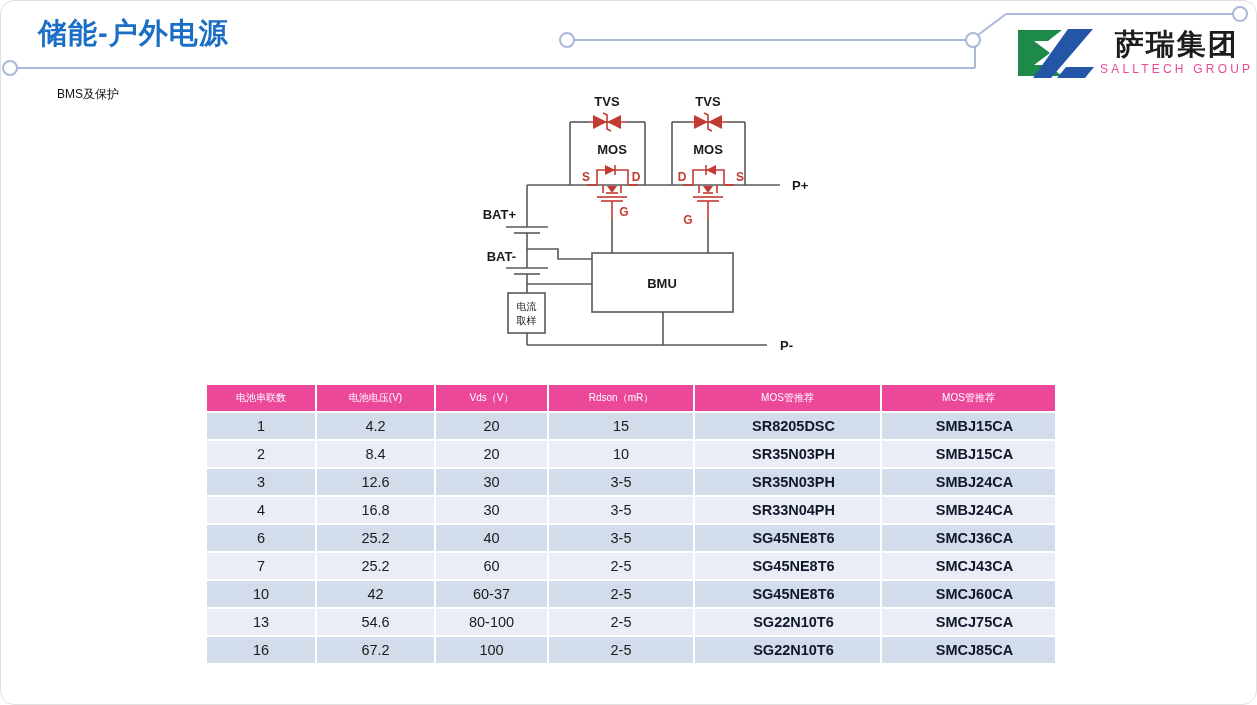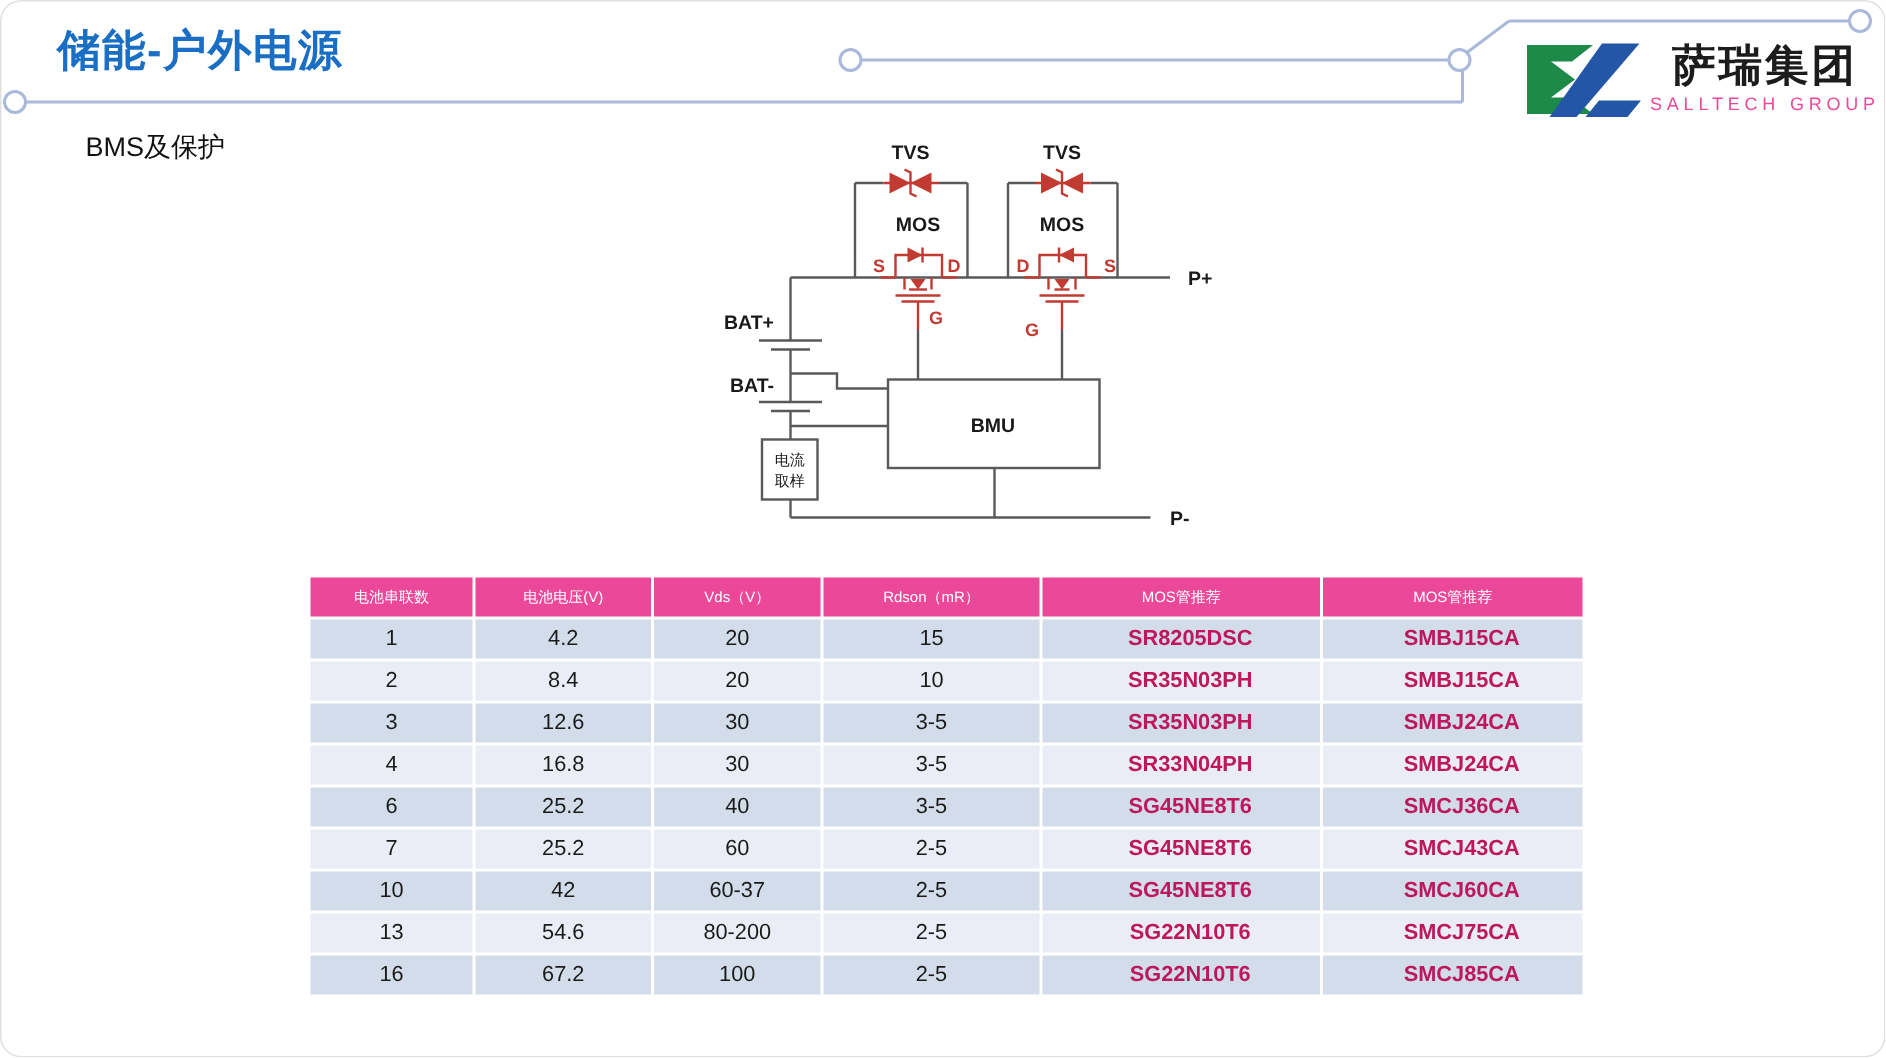--- a/index.html
+++ b/index.html
@@ -1,21 +1,21 @@
 <!DOCTYPE html>
 <html><head>
 <meta charset="utf-8">
 <style>
   html,body{margin:0;padding:0;background:#ffffff;}
   body{font-family:"Liberation Sans","DejaVu Sans",sans-serif;}
   .slide{position:relative;width:1257px;height:705px;background:#fff;overflow:hidden;}
   .frame{position:absolute;inset:0;border:1px solid #e0e0e0;border-radius:14px;pointer-events:none;}
 
   .page-title{position:absolute;left:38px;top:14px;font-size:29px;font-weight:bold;color:#1a6fc4;letter-spacing:1px;}
-  .subtitle{position:absolute;left:57px;top:86px;font-size:18px;color:#111;}
+  .subtitle{position:absolute;left:57px;top:86px;font-size:12px;color:#111;}
 
   .decor{position:absolute;left:0;top:0;width:1257px;height:90px;}
 
   .logo{position:absolute;left:1016px;top:28px;width:235px;height:55px;text-align:center;}
   .logo-mark{position:absolute;left:0;top:0;width:78px;height:50px;}
   .logo-text{position:absolute;left:84px;top:0;}
   .logo-cn{font-size:29px;font-weight:bold;color:#1c1c1c;letter-spacing:2px;line-height:32px;white-space:nowrap;}
   .logo-en{font-size:12px;color:#ec4899;letter-spacing:3.2px;margin-top:2px;white-space:nowrap;}
 
   .circuit{position:absolute;left:470px;top:88px;width:390px;height:285px;}
@@ -27,21 +27,21 @@
   .lbl-r{fill:#c23b32;font-weight:bold;font-size:12px;}
   .lbl-box{fill:#1a1a1a;font-size:10px;}
 
   .comp-table{position:absolute;left:205px;top:383px;}
   table{border-collapse:separate;border-spacing:2px;table-layout:fixed;}
   th,td{padding:0;text-align:center;vertical-align:middle;overflow:hidden;white-space:nowrap;}
   th{height:26px;background:#ec4899;color:#ffffff;font-size:10px;font-weight:normal;}
   td{height:26px;font-size:14.5px;color:#1a1a1a;}
   tr.dark td{background:#d3dcea;}
   tr.light td{background:#eaedf5;}
-  td.part{color:#be185d;font-weight:bold;padding-left:12px;}
+  td.part{color:#0f172a;font-weight:bold;padding-left:12px;}
 </style>
 </head>
 <body>
 
 <div class="slide">
   <div class="frame"></div>
 
   <svg class="decor" viewBox="0 0 1257 90">
     <g stroke="#aab8da" stroke-width="2" fill="none">
       <line x1="17" y1="68" x2="975" y2="68"></line>
@@ -247,21 +247,21 @@
           <td>10</td>
           <td>42</td>
           <td>60-37</td>
           <td>2-5</td>
           <td class="part">SG45NE8T6</td>
           <td class="part">SMCJ60CA</td>
         </tr>
         <tr class="light">
           <td>13</td>
           <td>54.6</td>
-          <td>80-200</td>
+          <td>80-100</td>
           <td>2-5</td>
           <td class="part">SG22N10T6</td>
           <td class="part">SMCJ75CA</td>
         </tr>
         <tr class="dark">
           <td>16</td>
           <td>67.2</td>
           <td>100</td>
           <td>2-5</td>
           <td class="part">SG22N10T6</td>

